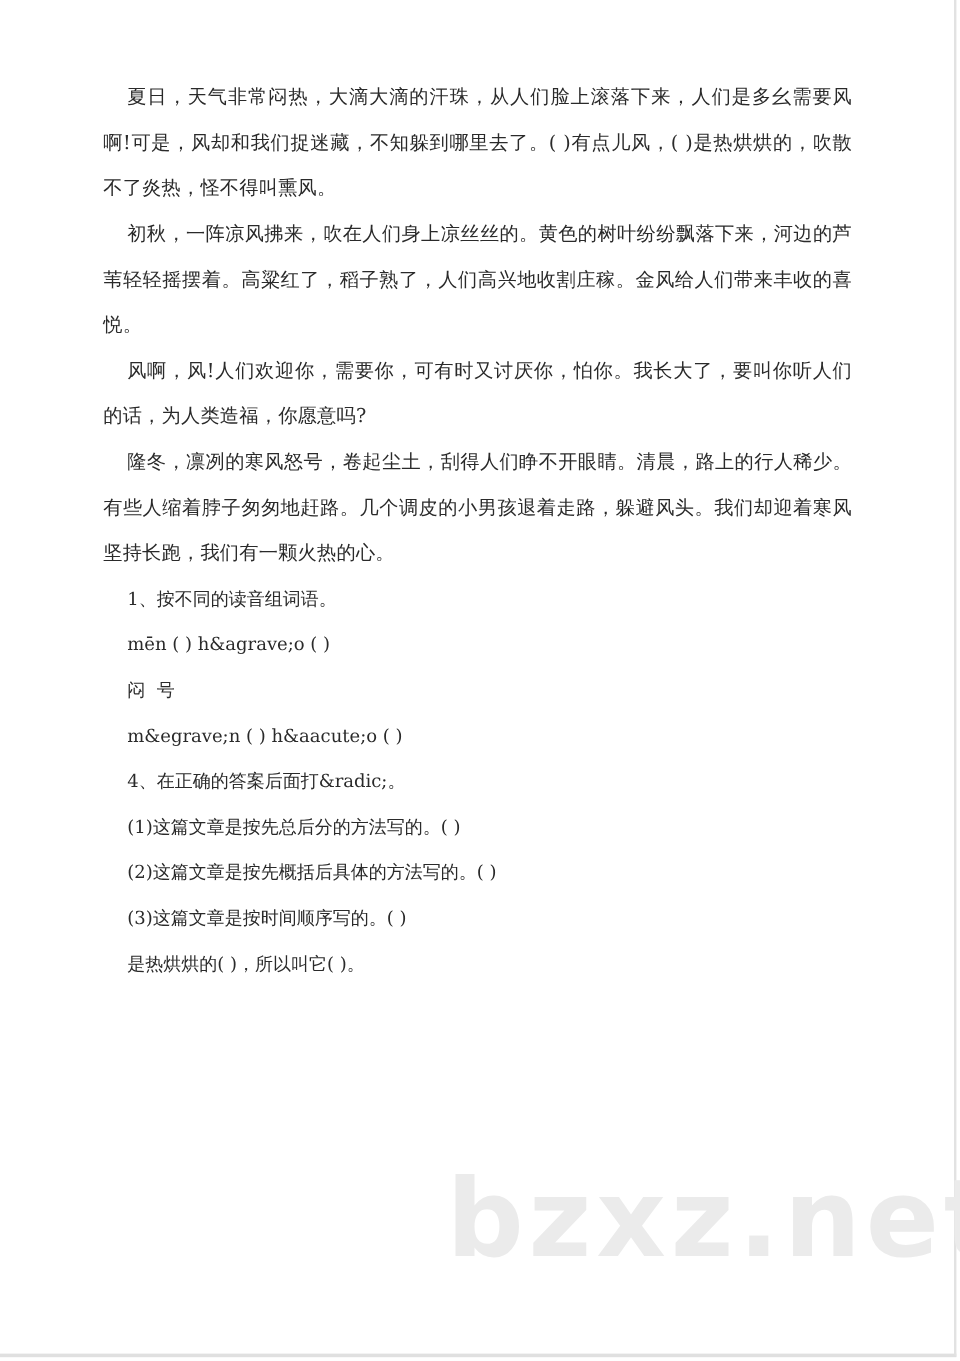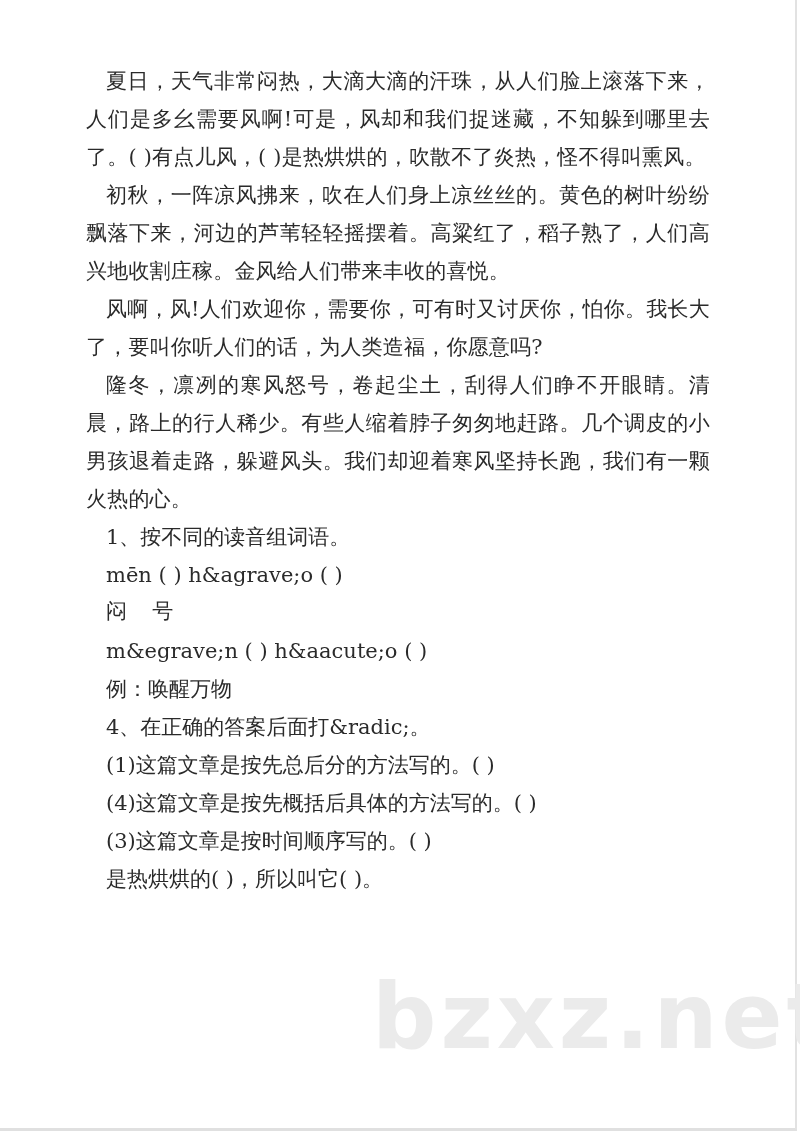--- a/index.html
+++ b/index.html
@@ -25,29 +25,29 @@
       border-right: 2px solid #e2e2e2;
       border-bottom: 3px solid #e0e0e0;
     }
     .content {
       position: absolute;
       left: 86px;
       top: 62px;
       width: 624px;
     }
     .para {
-      font-size: 21px;
+      font-size: 16px;
       line-height: 38px;
       text-indent: 20px;
       margin: 0;
       letter-spacing: 0.2px;
       text-align: justify;
     }
     .q {
-      font-size: 21px;
+      font-size: 15px;
       line-height: 38px;
       margin: 0;
       padding-left: 20px;
       white-space: nowrap;
     }
     .watermark {
       position: absolute;
       left: 372px;
       top: 972px;
       font-family: "DejaVu Sans", "Liberation Sans", sans-serif;
@@ -65,25 +65,24 @@
 <div class="page">
   <div class="content">
     <p class="para">夏日，天气非常闷热，大滴大滴的汗珠，从人们脸上滚落下来，人们是多幺需要风啊!可是，风却和我们捉迷藏，不知躲到哪里去了。( )有点儿风，( )是热烘烘的，吹散不了炎热，怪不得叫熏风。</p>
     <p class="para">初秋，一阵凉风拂来，吹在人们身上凉丝丝的。黄色的树叶纷纷飘落下来，河边的芦苇轻轻摇摆着。高粱红了，稻子熟了，人们高兴地收割庄稼。金风给人们带来丰收的喜悦。</p>
     <p class="para">风啊，风!人们欢迎你，需要你，可有时又讨厌你，怕你。我长大了，要叫你听人们的话，为人类造福，你愿意吗?</p>
     <p class="para">隆冬，凛冽的寒风怒号，卷起尘土，刮得人们睁不开眼睛。清晨，路上的行人稀少。有些人缩着脖子匆匆地赶路。几个调皮的小男孩退着走路，躲避风头。我们却迎着寒风坚持长跑，我们有一颗火热的心。</p>
 
     <div>
       <p class="q">1、按不同的读音组词语。</p>
       <p class="q">mēn ( ) h&amp;agrave;o ( )</p>
-      <p class="q" style="white-space:pre;font-family:Liberation Mono, monospace;">闷  号</p>
+      <p class="q" style="white-space:pre;">闷  号</p>
       <p class="q">m&amp;egrave;n ( ) h&amp;aacute;o ( )</p>
-      <p class="q">例：唤醒万物</p>
       <p class="q">4、在正确的答案后面打&amp;radic;。</p>
       <p class="q">(1)这篇文章是按先总后分的方法写的。( )</p>
-      <p class="q">(4)这篇文章是按先概括后具体的方法写的。( )</p>
+      <p class="q">(2)这篇文章是按先概括后具体的方法写的。( )</p>
       <p class="q">(3)这篇文章是按时间顺序写的。( )</p>
       <p class="q">是热烘烘的( )，所以叫它( )。</p>
     </div>
   </div>
 
   <div class="watermark">bzxz.net</div>
 </div>
 
 </body></html>

